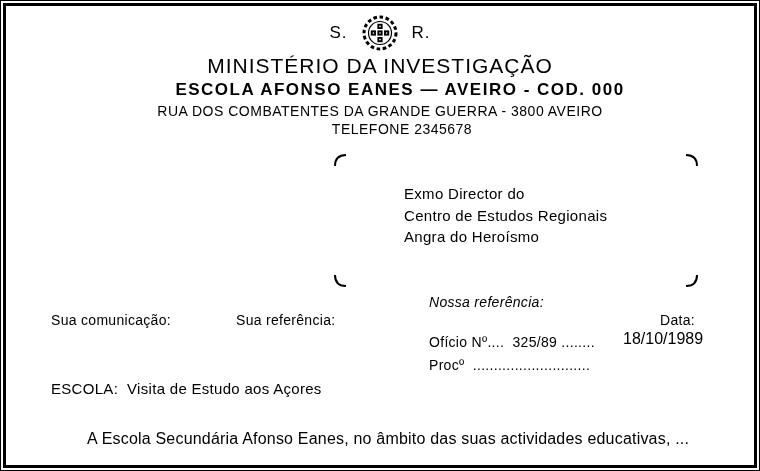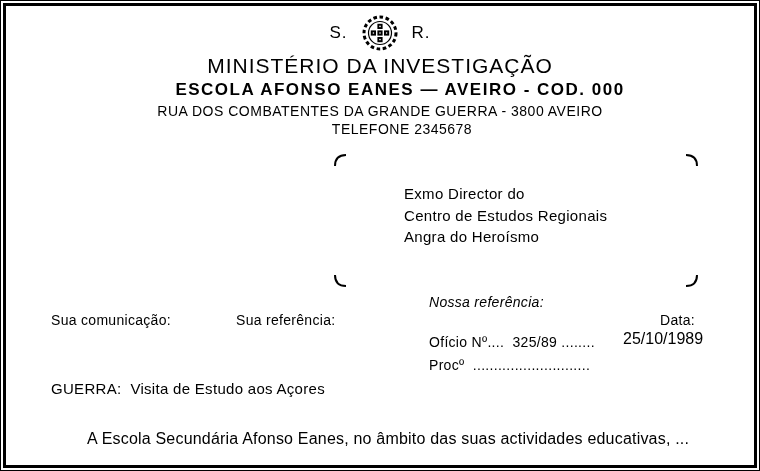--- a/index.html
+++ b/index.html
@@ -105,23 +105,23 @@
     <div>Centro de Estudos Regionais</div>
     <div>Angra do Heroísmo</div>
   </div>
 
   <div class="abs ref-label" style="left:50px;top:311px;">Sua comunicação:</div>
   <div class="abs ref-label" style="left:235px;top:311px;">Sua referência:</div>
   <div class="abs ref-label" style="left:428px;top:293px;font-style:italic;">Nossa referência:</div>
   <div class="abs dotline" style="left:428px;top:333px;">Ofício Nº....  325/89 ........</div>
   <div class="abs dotline" style="left:428px;top:356px;">Procº  ............................</div>
   <div class="abs ref-label" style="left:659px;top:311px;">Data:</div>
-  <div class="abs date-value" style="left:622px;top:329px;">25/10/1989</div>
+  <div class="abs date-value" style="left:622px;top:329px;">18/10/1989</div>
 
-  <div class="abs assunto" style="left:50px;top:379px;"><span>GUERRA:</span><span>  </span><span>Visita de Estudo aos Açores</span></div>
+  <div class="abs assunto" style="left:50px;top:379px;"><span>ESCOLA:</span><span>  </span><span>Visita de Estudo aos Açores</span></div>
 
   <div class="abs bodyline" style="left:67px;top:429px;">A Escola Secundária Afonso Eanes, no âmbito das suas actividades educativas, ...</div>
 
   <div class="abs" style="left:0;top:440px;">
     
   </div>
 
 </div>
 
 </body></html>

